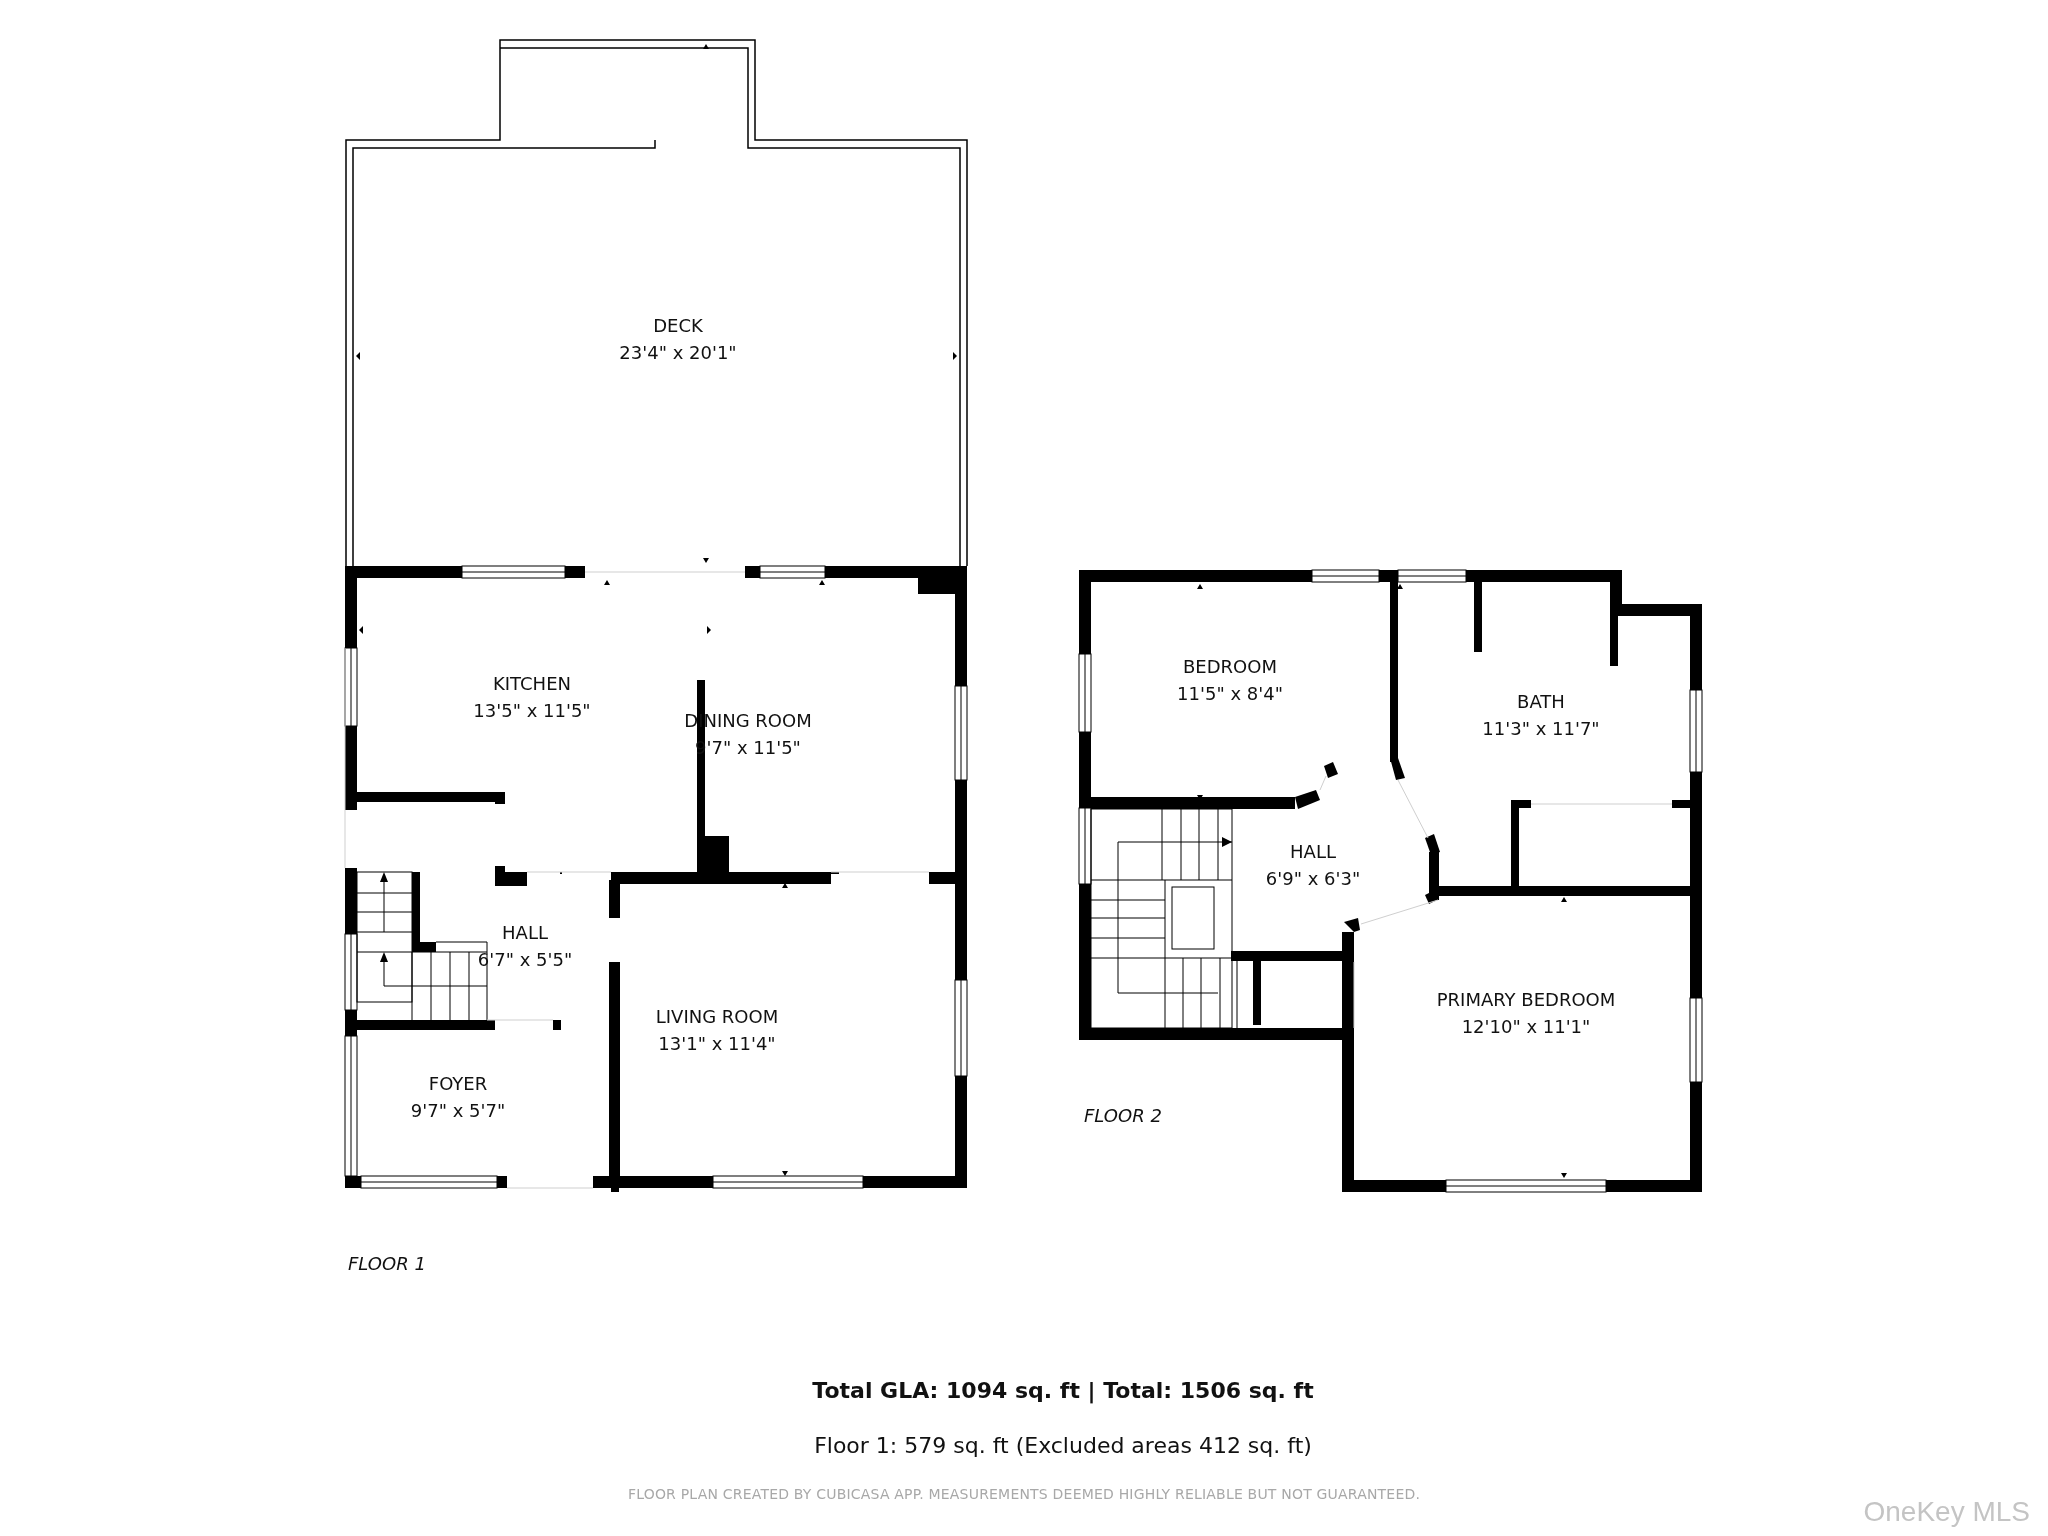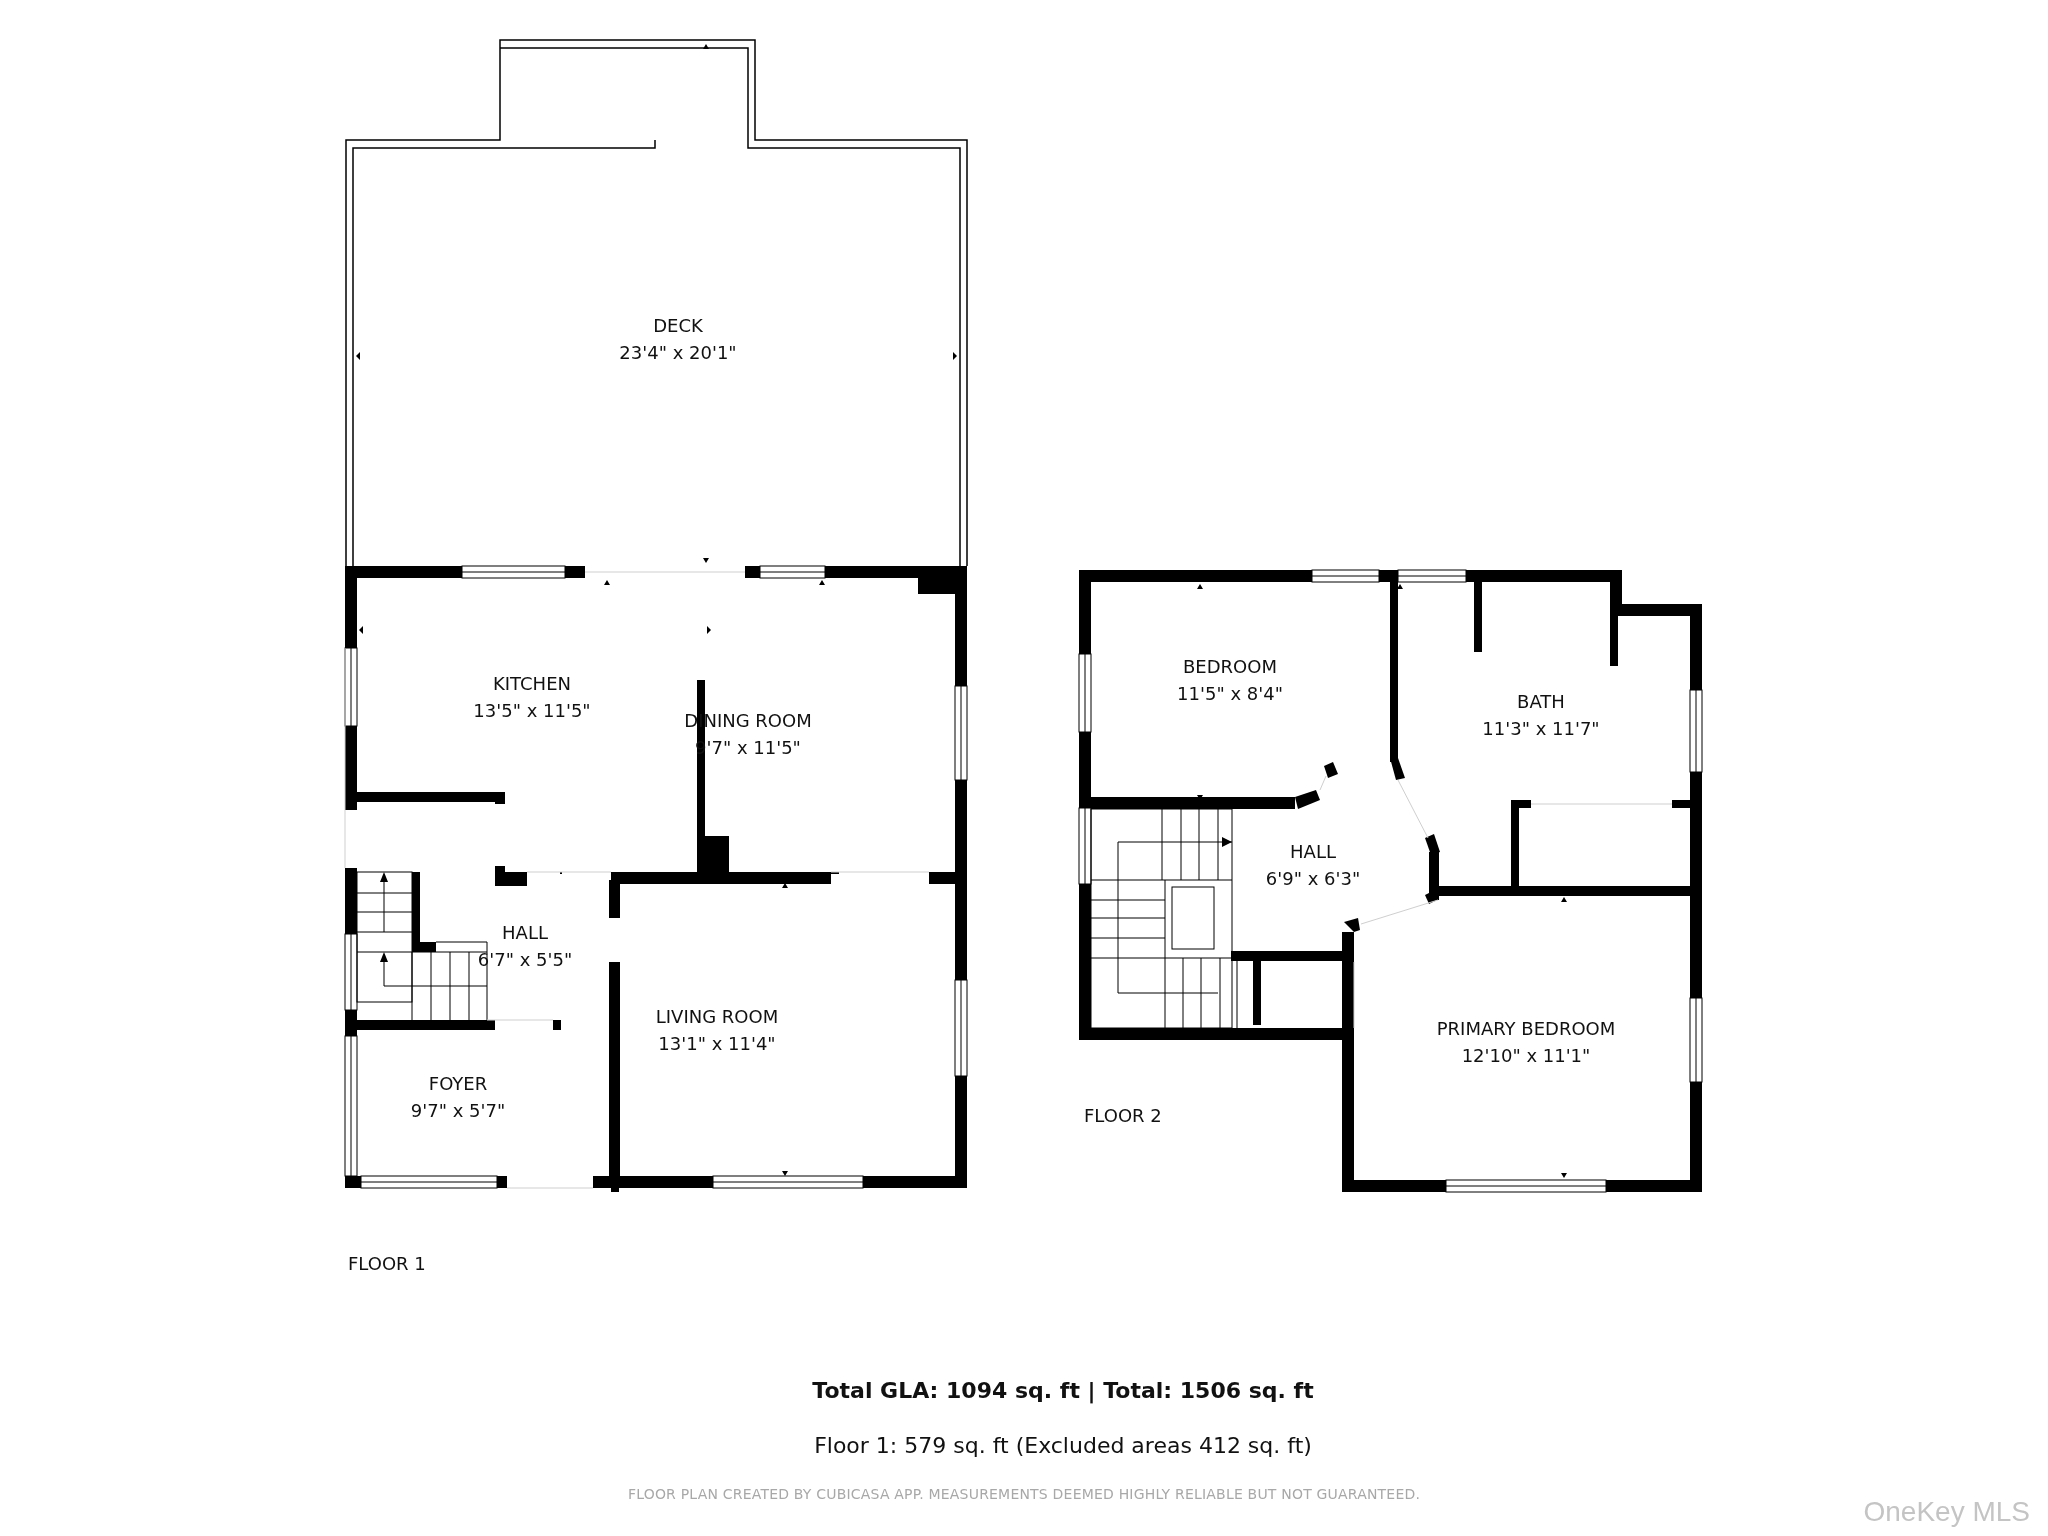--- a/index.html
+++ b/index.html
@@ -1,20 +1,20 @@
 <!DOCTYPE html>
 <html><head>
 <meta charset="utf-8">
 <style>
   html, body { margin: 0; padding: 0; background: #ffffff; }
   body { width: 2048px; height: 1536px; position: relative; overflow: hidden; font-family: "DejaVu Sans", sans-serif; color: #111; }
   #plan { position: absolute; left: 0; top: 0; width: 2048px; height: 1536px; }
   .room-label { position: absolute; text-align: center; font-family: "DejaVu Sans", sans-serif; font-size: 18px; line-height: 27px; color: #111; transform: translateX(-50%); white-space: nowrap; }
   .room-name, .room-dim { display: block; }
-  .floor-label { position: absolute; font-family: "DejaVu Sans", sans-serif; font-size: 18px; color: #111; }
+  .floor-label { position: absolute; font-family: "DejaVu Sans", sans-serif; font-size: 18px; color: #111; font-style: italic; }
   .summary { position: absolute; left: 0; width: 2048px; top: 1376px; text-align: center; font-family: "DejaVu Sans", sans-serif; padding-left: 39px; }
   .summary .total { font-size: 22px; font-weight: bold; line-height: 29px; display: block; }
   .summary .line { font-size: 22px; line-height: 29px; display: block; margin-top: 26px; }
   .disclaimer { position: absolute; left: 0; width: 2048px; top: 1486px; text-align: center; font-size: 14px; color: #a8a8a8; font-family: "DejaVu Sans", sans-serif; letter-spacing: 0.2px; }
   .watermark { position: absolute; right: 18px; top: 1496px; font-family: "Liberation Sans", sans-serif; font-size: 28px; color: #c4c4c4; }
 </style>
 </head>
 <body>
 
 <svg id="plan" viewBox="0 0 2048 1536" xmlns="http://www.w3.org/2000/svg">
@@ -256,21 +256,21 @@
   <span class="room-dim">11'5" x 8'4"</span>
 </div>
 <div class="room-label" style="left:1541px; top:688px;">
   <span class="room-name">BATH</span>
   <span class="room-dim">11'3" x 11'7"</span>
 </div>
 <div class="room-label" style="left:1313px; top:838px;">
   <span class="room-name">HALL</span>
   <span class="room-dim">6'9" x 6'3"</span>
 </div>
-<div class="room-label" style="left:1526px; top:1015px;">
+<div class="room-label" style="left:1526px; top:986px;">
   <span class="room-name">PRIMARY BEDROOM</span>
   <span class="room-dim">12'10" x 11'1"</span>
 </div>
 
 <div class="floor-label" style="left:348px; top:1253px;">FLOOR 1</div>
 <div class="floor-label" style="left:1084px; top:1105px;">FLOOR 2</div>
 
 <div class="summary">
   <span class="total">Total GLA: 1094 sq. ft | Total: 1506 sq. ft</span>
   <span class="line">Floor 1: 579 sq. ft (Excluded areas 412 sq. ft)</span>

